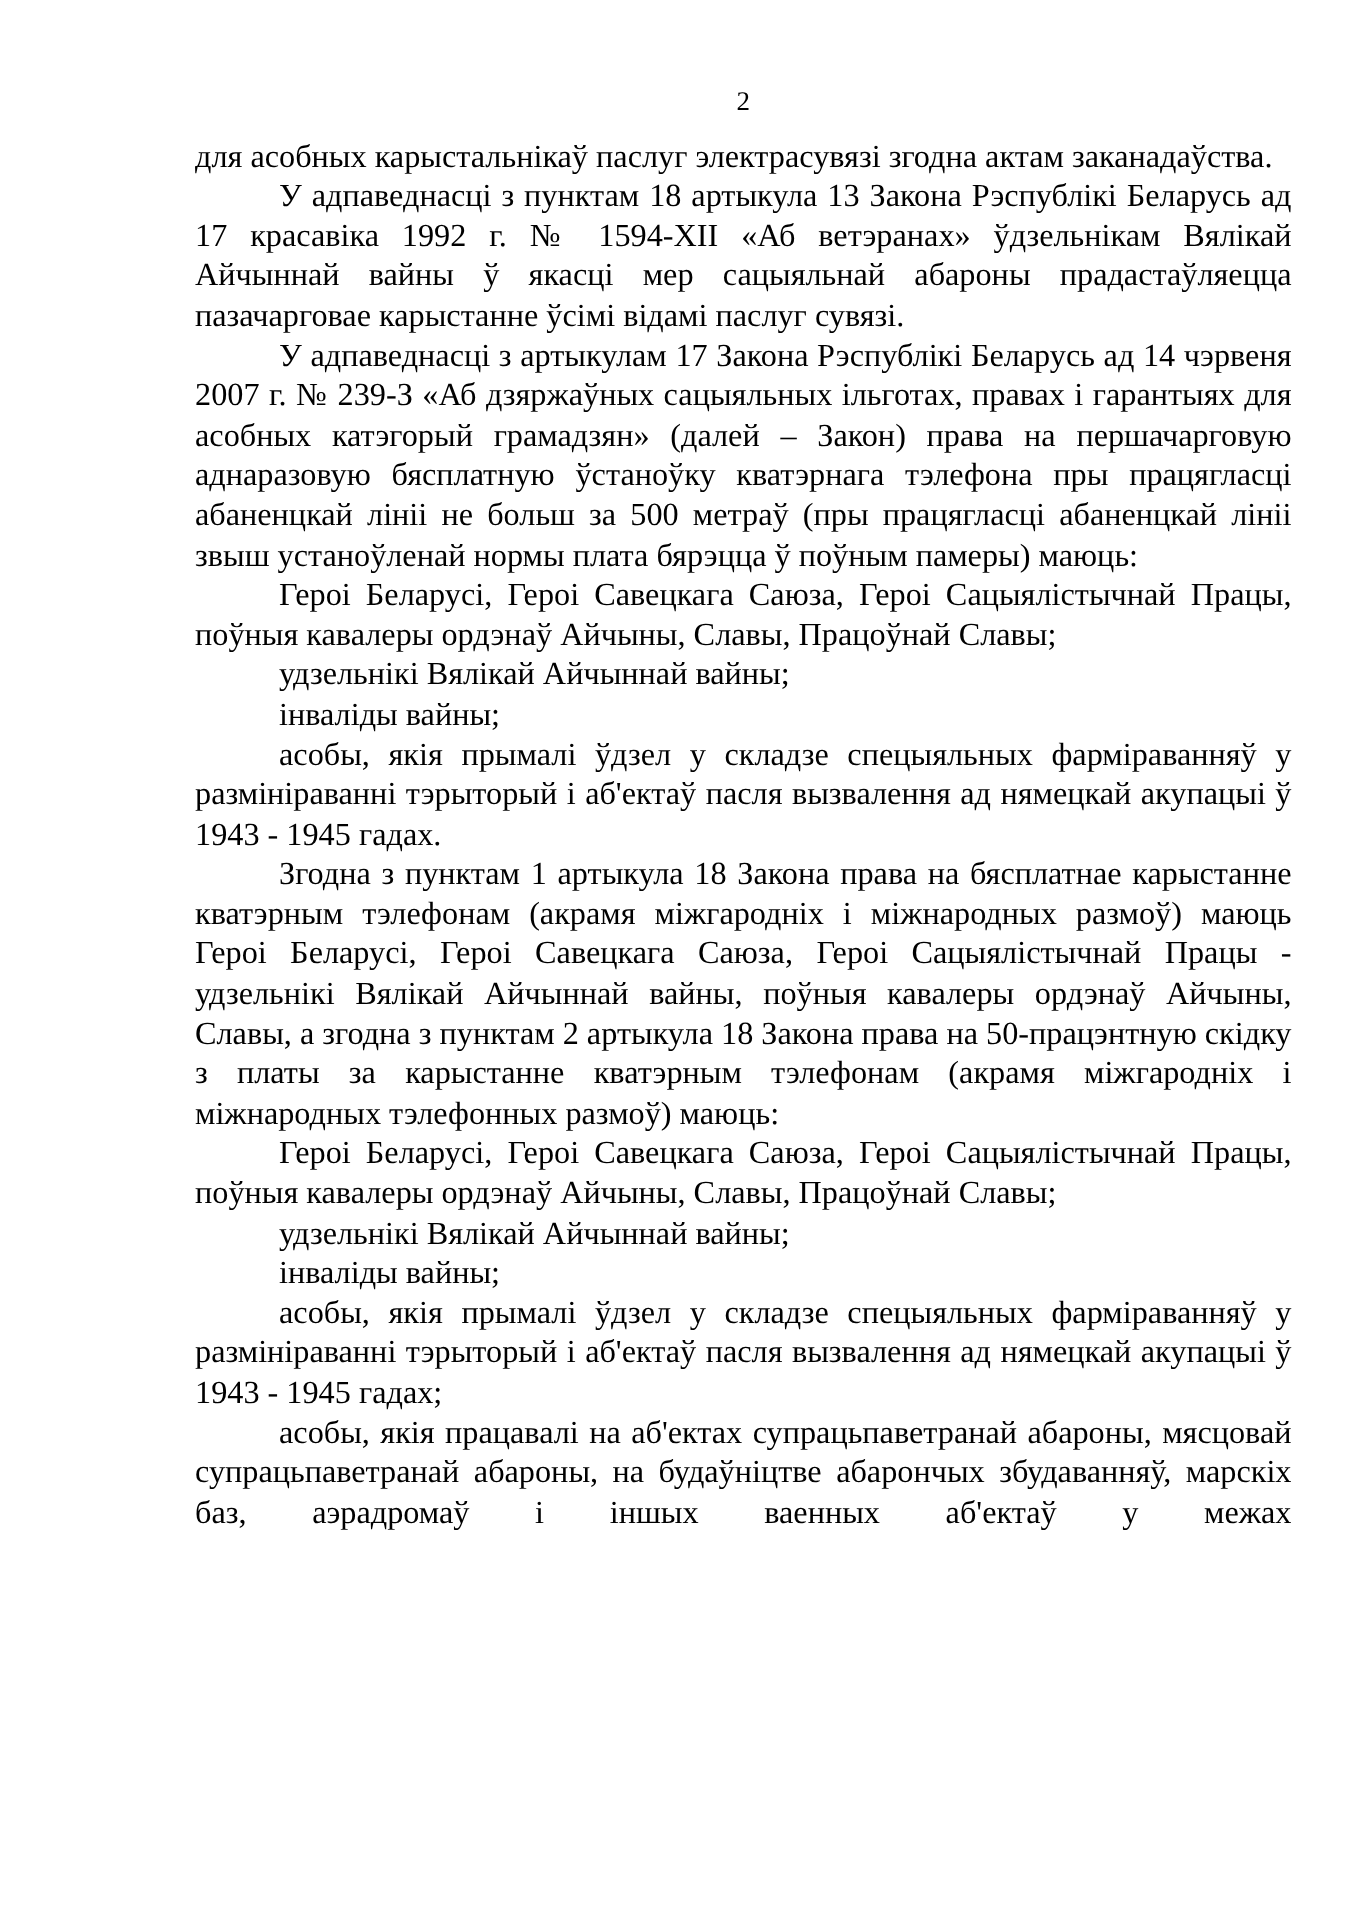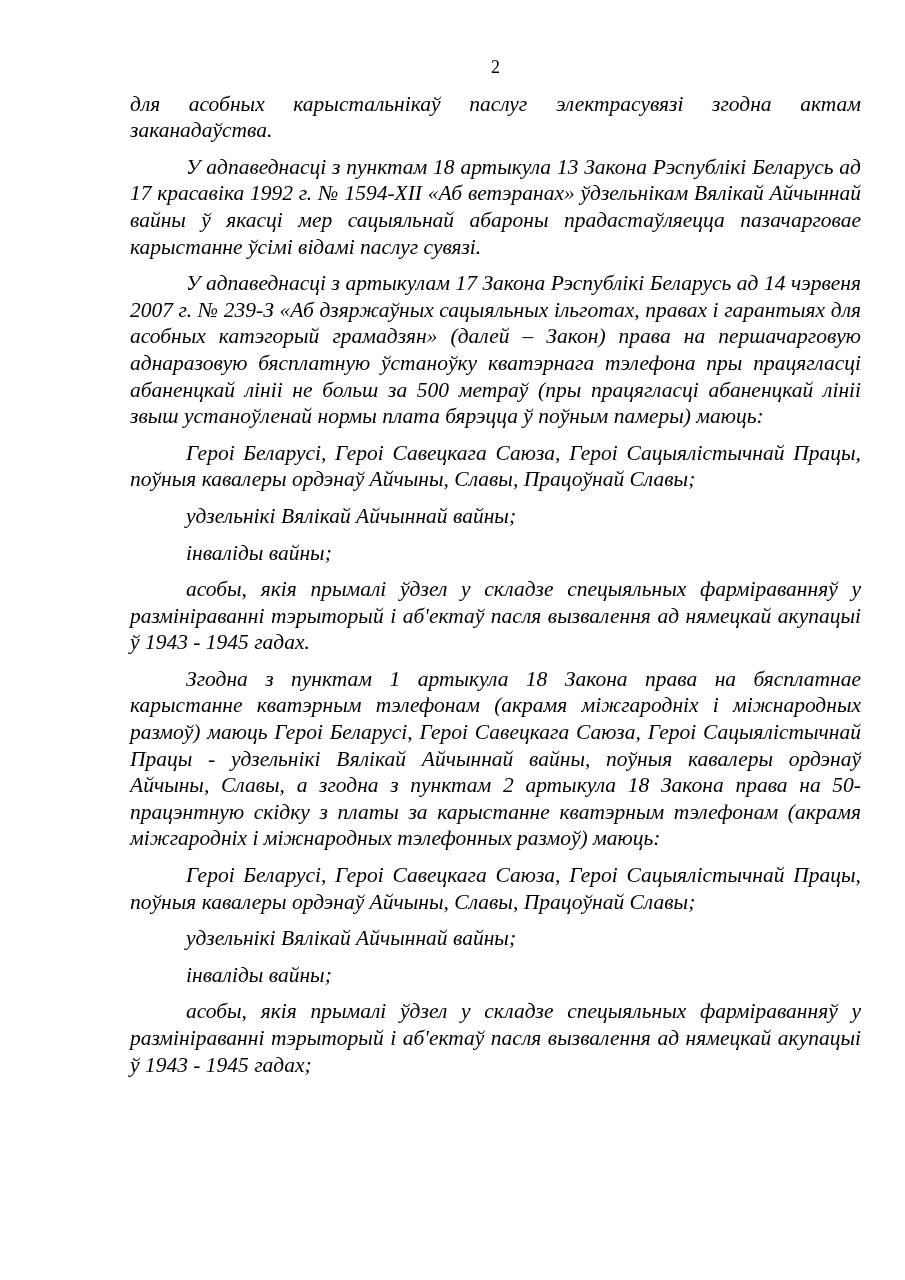--- a/index.html
+++ b/index.html
@@ -3,34 +3,35 @@
 <meta charset="utf-8">
 <style>
   html, body { margin: 0; padding: 0; background: #ffffff; }
   body { width: 905px; height: 1280px; position: relative; overflow: hidden; }
   .page {
     position: absolute; left: 130px; top: 54px; width: 731px;
     font-family: "Liberation Serif", serif;
     font-size: 21.5px; line-height: 26.6px; color: #000;
   }
   .page-number { text-align: center; height: 26.6px; margin-bottom: 10px; font-size: 18px; }
-  .para { margin: 0; text-align: justify; text-align-last: left; text-indent: 0; font-style: italic; }
-  .para.indent { text-indent: 56px; margin-top: 10px; }
+  .para { margin: 0; text-align: justify; text-align-last: left; text-indent: 0; }
+  .para.indent { text-indent: 56px; }
   .para.justify-last { text-align-last: justify; }
 </style>
 </head>
 <body>
 
 <div class="page">
   <div class="page-number">2</div>
   <p class="para">для асобных карыстальнікаў паслуг электрасувязі згодна актам заканадаўства.</p>
   <p class="para indent">У адпаведнасці з пунктам 18 артыкула 13 Закона Рэспублікі Беларусь ад 17 красавіка 1992 г. № 1594-XII «Аб ветэранах» ўдзельнікам Вялікай Айчыннай вайны ў якасці мер сацыяльнай абароны прадастаўляецца пазачарговае карыстанне ўсімі відамі паслуг сувязі.</p>
   <p class="para indent">У адпаведнасці з артыкулам 17 Закона Рэспублікі Беларусь ад 14 чэрвеня 2007 г. № 239-З «Аб дзяржаўных сацыяльных ільготах, правах і гарантыях для асобных катэгорый грамадзян» (далей – Закон) права на першачарговую аднаразовую бясплатную ўстаноўку кватэрнага тэлефона пры працягласці абаненцкай лініі не больш за 500 метраў (пры працягласці абаненцкай лініі звыш устаноўленай нормы плата бярэцца ў поўным памеры) маюць:</p>
   <p class="para indent">Героі Беларусі, Героі Савецкага Саюза, Героі Сацыялістычнай Працы, поўныя кавалеры ордэнаў Айчыны, Славы, Працоўнай Славы;</p>
   <p class="para indent">удзельнікі Вялікай Айчыннай вайны;</p>
   <p class="para indent">інваліды вайны;</p>
   <p class="para indent">асобы, якія прымалі ўдзел у складзе спецыяльных фарміраванняў у размініраванні тэрыторый і аб'ектаў пасля вызвалення ад нямецкай акупацыі ў 1943 - 1945 гадах.</p>
   <p class="para indent">Згодна з пунктам 1 артыкула 18 Закона права на бясплатнае карыстанне кватэрным тэлефонам (акрамя міжгародніх і міжнародных размоў) маюць Героі Беларусі, Героі Савецкага Саюза, Героі Сацыялістычнай Працы - удзельнікі Вялікай Айчыннай вайны, поўныя кавалеры ордэнаў Айчыны, Славы, а згодна з пунктам 2 артыкула 18 Закона права на 50-працэнтную скідку з платы за карыстанне кватэрным тэлефонам (акрамя міжгародніх і міжнародных тэлефонных размоў) маюць:</p>
   <p class="para indent">Героі Беларусі, Героі Савецкага Саюза, Героі Сацыялістычнай Працы, поўныя кавалеры ордэнаў Айчыны, Славы, Працоўнай Славы;</p>
   <p class="para indent">удзельнікі Вялікай Айчыннай вайны;</p>
   <p class="para indent">інваліды вайны;</p>
   <p class="para indent">асобы, якія прымалі ўдзел у складзе спецыяльных фарміраванняў у размініраванні тэрыторый і аб'ектаў пасля вызвалення ад нямецкай акупацыі ў 1943 - 1945 гадах;</p>
+  <p class="para indent justify-last">асобы, якія працавалі на аб'ектах супрацьпаветранай абароны, мясцовай супрацьпаветранай абароны, на будаўніцтве абарончых збудаванняў, марскіх баз, аэрадромаў і іншых ваенных аб'ектаў у межах</p>
 </div>
 
 </body></html>

